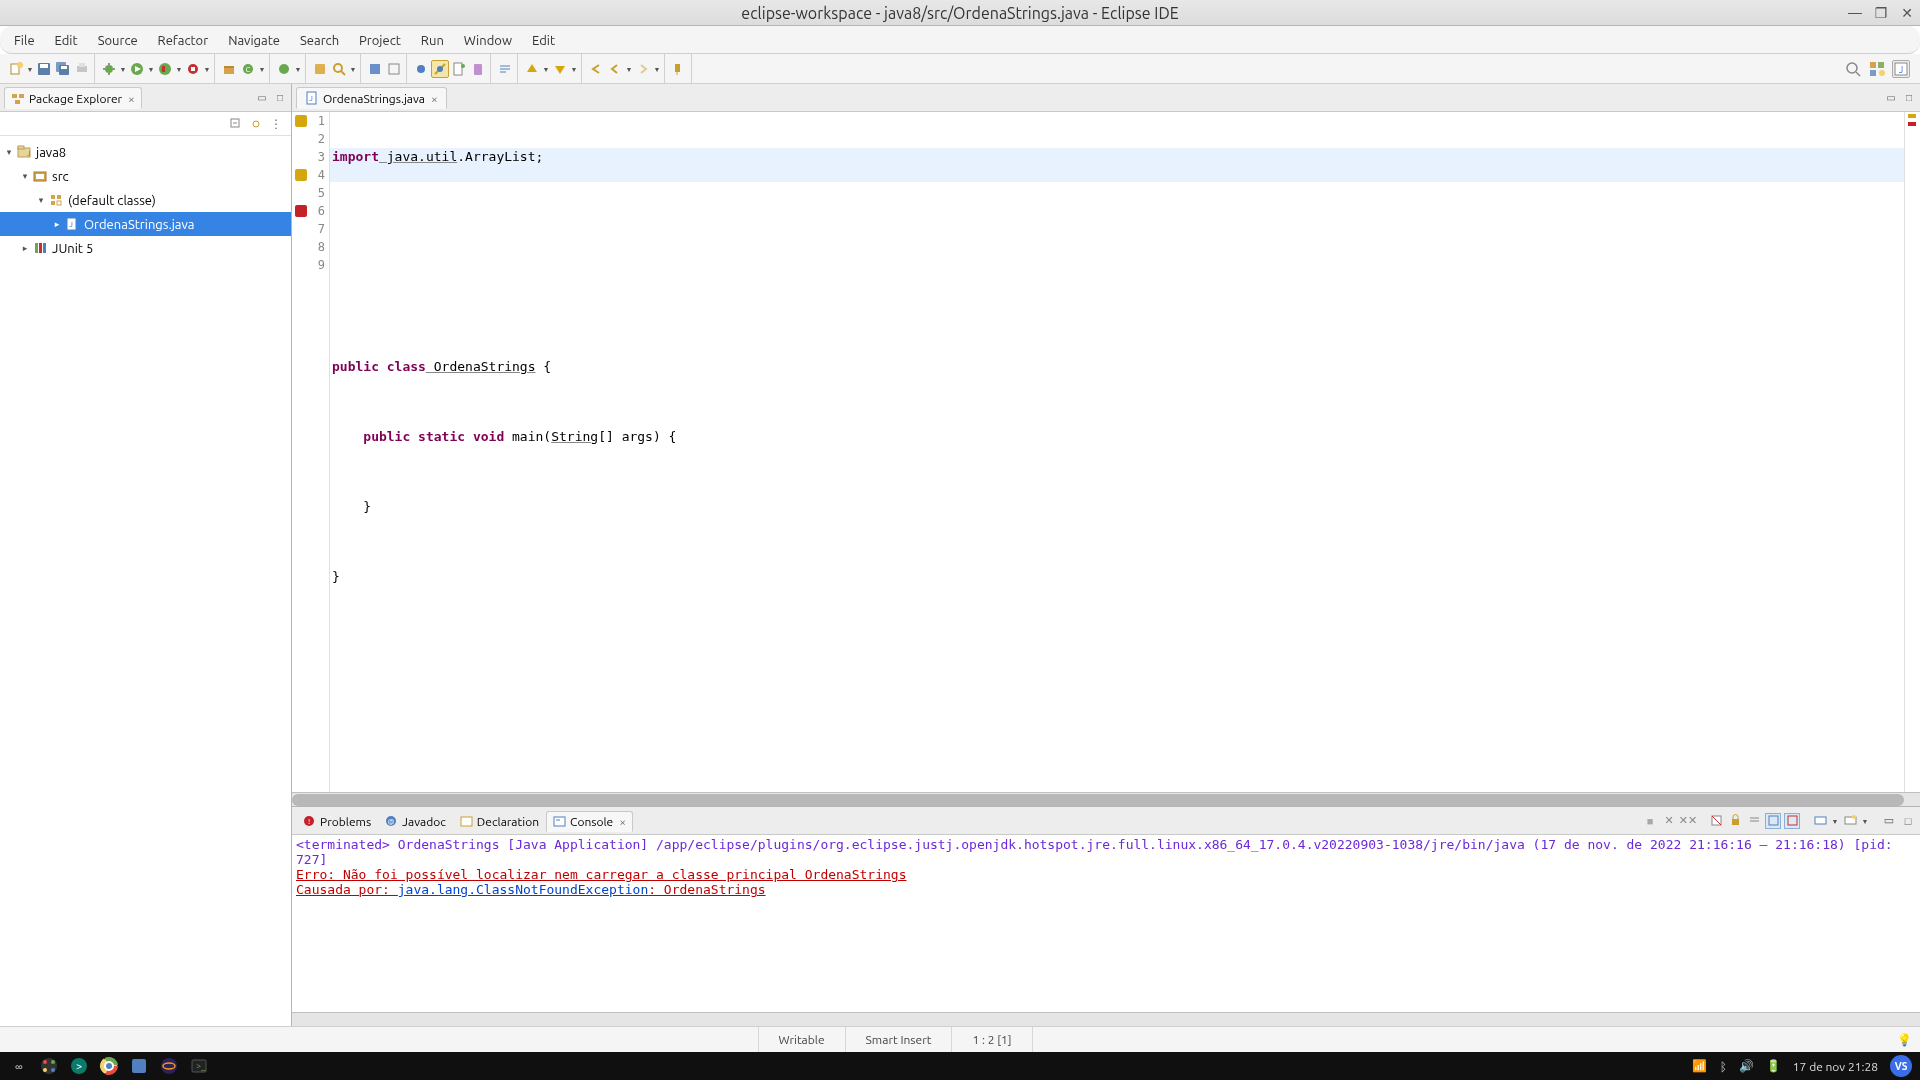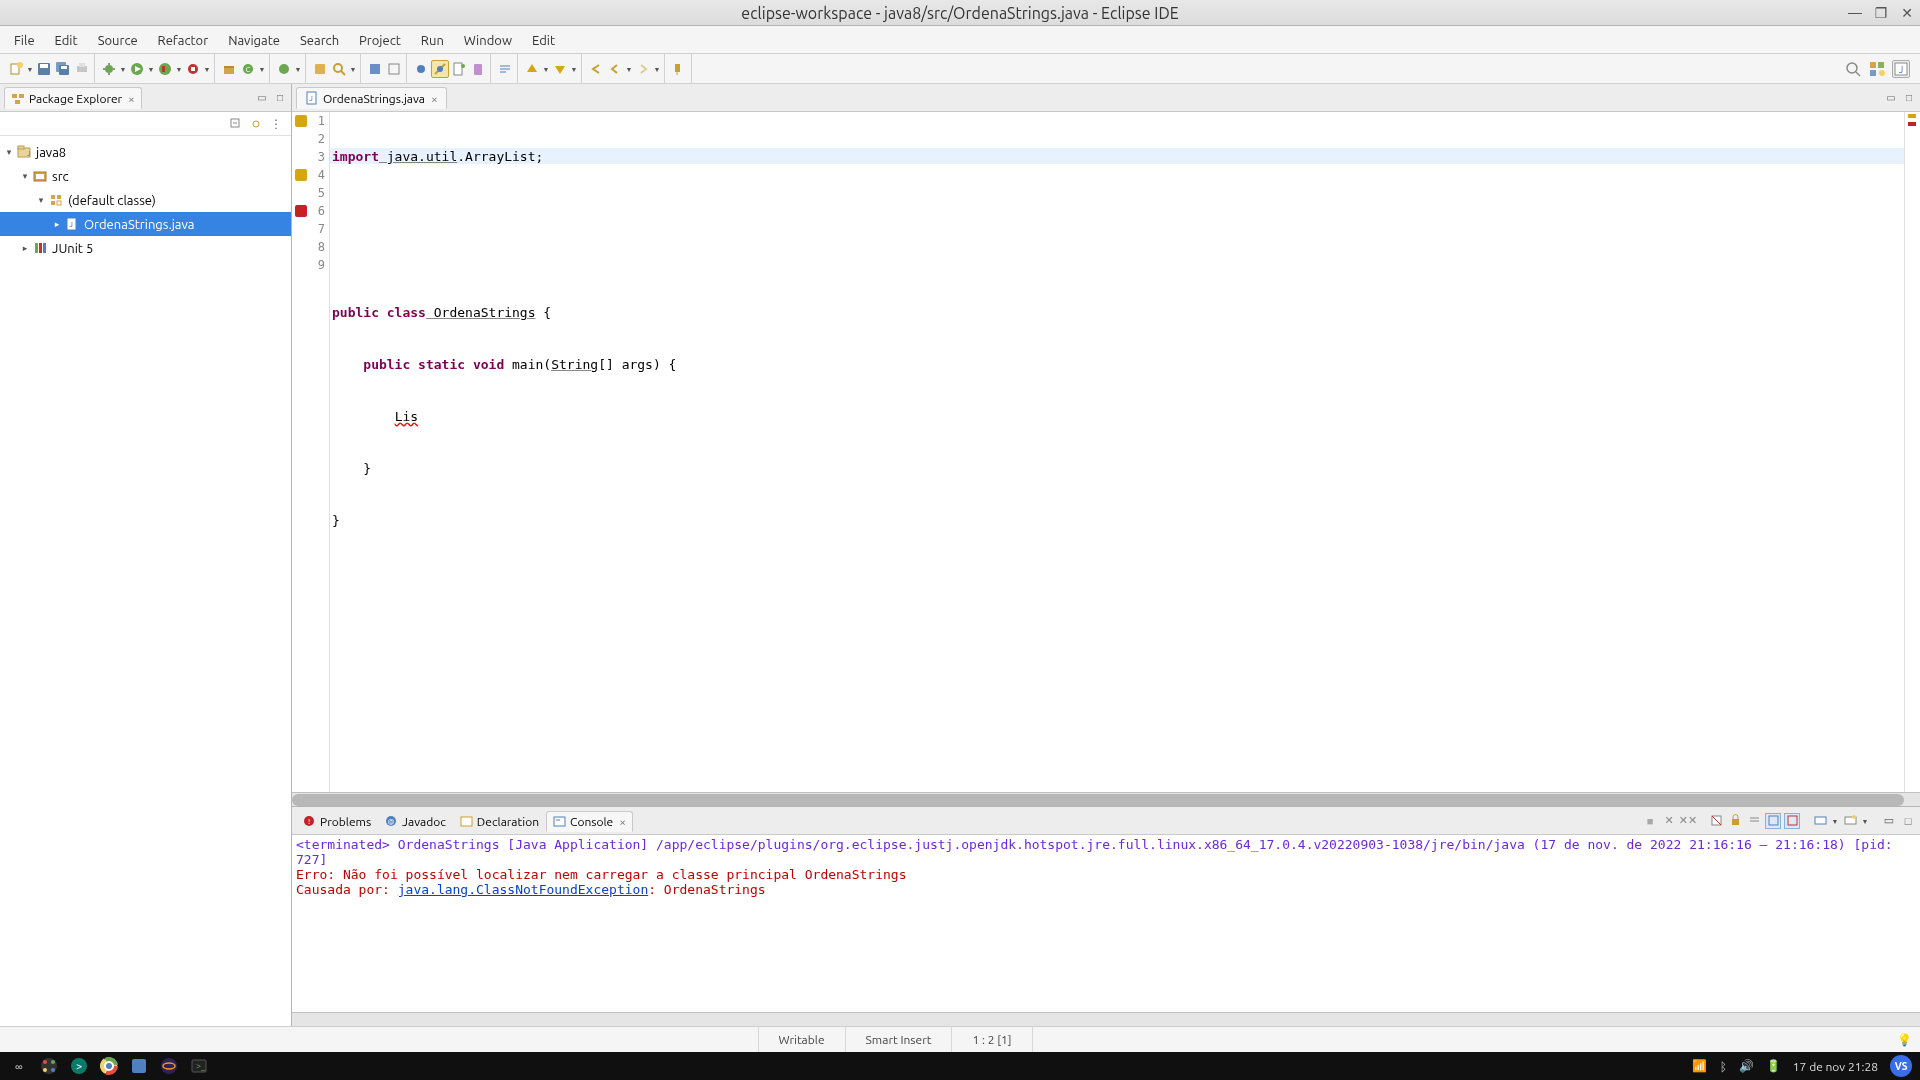--- a/index.html
+++ b/index.html
@@ -5,21 +5,21 @@
   * { box-sizing: border-box; margin: 0; padding: 0; }
   body { font-family: "Ubuntu", "Segoe UI", Arial, sans-serif; font-size: 12px; background: #fff; overflow: hidden; width: 1920px; height: 1080px; position: relative; }
   
   
   .title-bar { height: 26px; background: linear-gradient(#e8e8e8, #dcdcdc); border-bottom: 1px solid #b5b5b5; display: flex; align-items: center; position: relative; }
   .title-text { position: absolute; left: 50%; transform: translateX(-50%); font-size: 16px; color: #333; font-weight: normal; }
   .window-controls { position: absolute; right: 4px; display: flex; gap: 8px; }
   .window-controls span { width: 18px; height: 18px; display: flex; align-items: center; justify-content: center; cursor: pointer; color: #555; font-size: 14px; }
   
   
-  .menu-bar { height: 28px; background: #f5f5f5; border-bottom: 1px solid #cfcfcf; display: flex; align-items: center; padding: 0 4px; }
+  .menu-bar { height: 28px; background: #f5f5f5; border-bottom: 1px solid #cfcfcf; display: flex; align-items: center; padding: 0 4px; border-radius: 12px; }
   .menu-item { padding: 3px 10px; cursor: pointer; font-size: 13px; color: #333; }
   
   
   .toolbar { height: 30px; background: #f5f5f5; border-bottom: 1px solid #cfcfcf; display: flex; align-items: center; padding: 0 4px; gap: 2px; }
   .toolbar-group { display: flex; align-items: center; gap: 1px; padding: 0 3px; border-right: 1px solid #d0d0d0; height: 100%; }
   .toolbar-group:last-child { border-right: none; }
   .tb-btn { width: 18px; height: 18px; display: flex; align-items: center; justify-content: center; cursor: pointer; border-radius: 2px; }
   .tb-dd { width: 8px; display: flex; align-items: center; justify-content: center; cursor: pointer; font-size: 7px; color: #555; }
   .toolbar-right { margin-left: auto; display: flex; align-items: center; gap: 6px; padding-right: 6px; }
   
@@ -55,41 +55,41 @@
   .editor-body { flex: 1; display: flex; font-family: "DejaVu Sans Mono", Consolas, monospace; font-size: 13px; overflow:hidden; position:relative;}
   .gutter { width: 40px; background: #fff; border-right: 1px solid #e0e0e0; }
   .gutter-line { height: 18px; text-align: right; padding-right: 4px; color: #888; font-size: 12px; line-height:18px;}
   .marker { width:12px; height:12px; display:inline-block; border-radius:2px; vertical-align:middle; }
   .marker.error { background: #c52128; }
   .marker.warn { background: #d6a60f; }
   .marker-col { width:18px; }
   .marker-col div { height:18px; display:flex; align-items:center; justify-content:center;}
   
   .code-area { flex: 1; position: relative; white-space: pre; line-height: 18px; padding-top:0;}
-  .code-line { height: 16px; padding-left: 2px; }
+  .code-line { height: 34px; padding-left: 2px; }
   .highlight-line { background: #e8f2fe; }
   .kw { color: #7f0055; font-weight: bold; }
   .type-u { text-decoration: underline; text-decoration-color: #888; }
   .err-u { text-decoration: underline wavy red; }
   
   .editor-hscroll { height:14px; background:#e5e5e5; border-top:1px solid #c0c0c0; position:relative;}
   .editor-hscroll .thumb { position:absolute; left:0; top:1px; height:12px; width:99%; background:#b8b8b8; border-radius:6px;}
   
   
   .bottom-panel { height: 220px; border-top: 1px solid #b5b5b5; display: flex; flex-direction: column; }
   .bp-tabbar { height: 28px; background: #ededed; display: flex; align-items: center; padding: 0 4px; border-bottom: 1px solid #c9c9c9; position:relative;}
   .bp-tab { display: flex; align-items: center; gap: 4px; padding: 3px 6px; font-size: 12px; cursor:pointer; border:1px solid transparent; margin-bottom:-1px; border-radius:3px 3px 0 0;}
   .bp-tab.active { background: #f7f7f7; border: 1px solid #c9c9c9; border-bottom: 1px solid #f7f7f7;}
   .bp-tab .close { font-size: 12px; color: #777; margin-left: 2px; }
   .bp-toolbar { position:absolute; right:4px; display:flex; gap:3px; align-items:center;}
   .bp-toolbar .sm-btn { width:16px; height:16px; font-size:11px;}
   
   .console-body { flex: 1; font-family: "DejaVu Sans Mono", Consolas, monospace; font-size: 13px; padding: 2px 4px; overflow: auto; background:#fff;}
   .console-header { color: #6d28d9; }
-  .console-err { color: #c00000; }
+  .console-err { color: #c00000; text-decoration: underline; }
   .console-link { color: #0044cc; text-decoration: underline; }
   
   .bottom-hscroll { height:14px; background:#e5e5e5; border-top:1px solid #c0c0c0;}
   
   
   .status-bar { height: 26px; background: #f5f5f5; border-top: 1px solid #cfcfcf; display: flex; align-items: center; font-size: 12px; color: #444; }
   .status-cell { padding: 0 20px; border-left: 1px solid #d8d8d8; height:100%; display:flex; align-items:center;}
   .status-spacer { flex:1; }
   .status-right { padding: 0 8px; display:flex; gap:10px; align-items:center;}
   
@@ -479,21 +479,20 @@
         <div class="gutter-line">7</div>
         <div class="gutter-line">8</div>
         <div class="gutter-line">9</div>
       </div>
       <div class="code-area">
         <div class="code-line highlight-line"><span class="kw">import</span><span class="type-u"> java.util</span><span>.ArrayList;</span></div>
         <div class="code-line"></div>
         <div class="code-line"></div>
         <div class="code-line"><span class="kw">public</span><span class="kw"> class</span><span class="type-u"> OrdenaStrings</span><span> {</span></div>
         <div class="code-line"><span class="kw">    public</span><span class="kw"> static</span><span class="kw"> void</span><span> main(</span><span class="type-u">String</span><span>[] args) {</span></div>
-        <div class="code-line"><span>        </span><span class="err-u">Lis</span></div>
         <div class="code-line"><span>    }</span></div>
         <div class="code-line"><span>}</span></div>
         <div class="code-line"></div>
       </div>
       <div style="width:16px; background:#fff; border-left:1px solid #e0e0e0; position:relative;">
         <div style="position:absolute; top:2px; left:3px; width:8px; height:4px; background:#d6a60f;"></div>
         <div style="position:absolute; top:10px; left:3px; width:8px; height:4px; background:#c52128;"></div>
       </div>
     </div>
     <div class="editor-hscroll">

